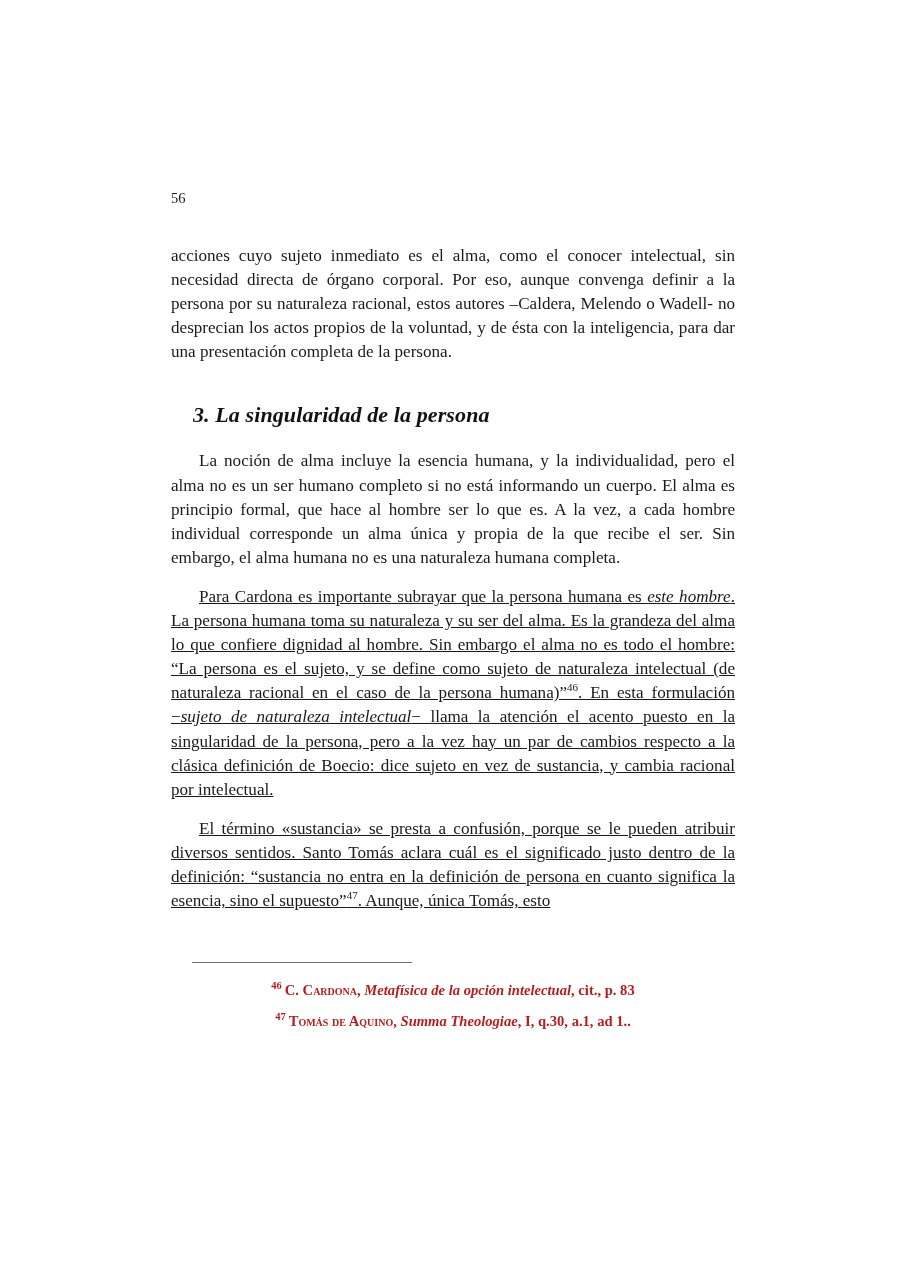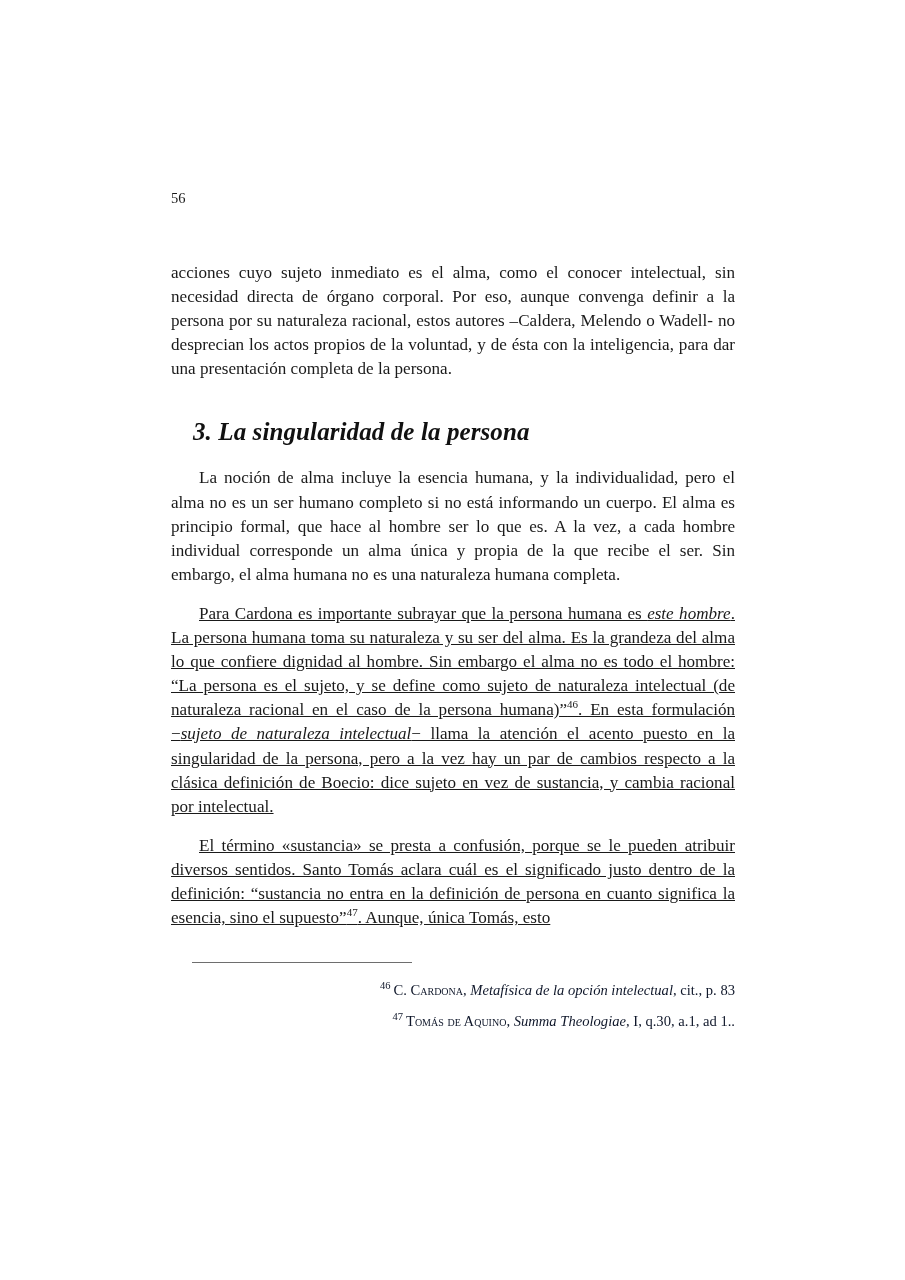--- a/index.html
+++ b/index.html
@@ -43,21 +43,21 @@
   }
   .running-head-folio {
     font-size: 14.5px;
     color: #1a1a1a;
   }
 
   
   .column {
     position: absolute;
     left: 171px;
-    top: 261px;
+    top: 244px;
     width: 564px;
   }
 
   p.body-par {
     margin: 0 0 0 0;
     font-size: 17.1px;
     line-height: 24.1px;
     text-align: justify;
     text-justify: inter-word;
     hyphens: none;
@@ -67,21 +67,21 @@
     margin-top: 15px;
     text-decoration: underline;
   }
   p.indent {
     text-indent: 28px;
   }
 
   h2.section-heading {
     margin: 38px 0 21px 0;
     padding-left: 22px;
-    font-size: 25px;
+    font-size: 22px;
     line-height: 26px;
     font-weight: bold;
     font-style: italic;
     color: #111111;
     letter-spacing: 0.1px;
   }
 
   i, .it { font-style: italic; }
 
   sup.fn-ref {
@@ -99,23 +99,24 @@
   }
   .footnote-rule {
     width: 220px;
     height: 1px;
     background: #6e6e6e;
     margin: 0 0 16px 21px;
   }
   .footnote {
     font-size: 14.6px;
     line-height: 22px;
-    color: #0f172a;
+    color: #b91c1c;
     margin: 0 0 9px 0;
-    text-align: right;
+    text-align: center;
+    font-weight: bold;
   }
   .footnote sup.fn-num {
     font-size: 10.5px;
     vertical-align: super;
     line-height: 0;
     margin-right: 3px;
   }
   .sc {
     font-variant: small-caps;
   }

